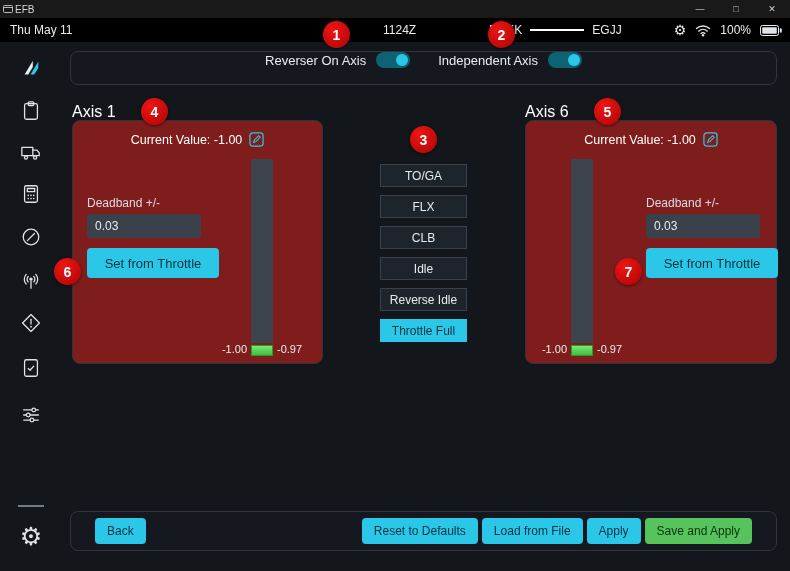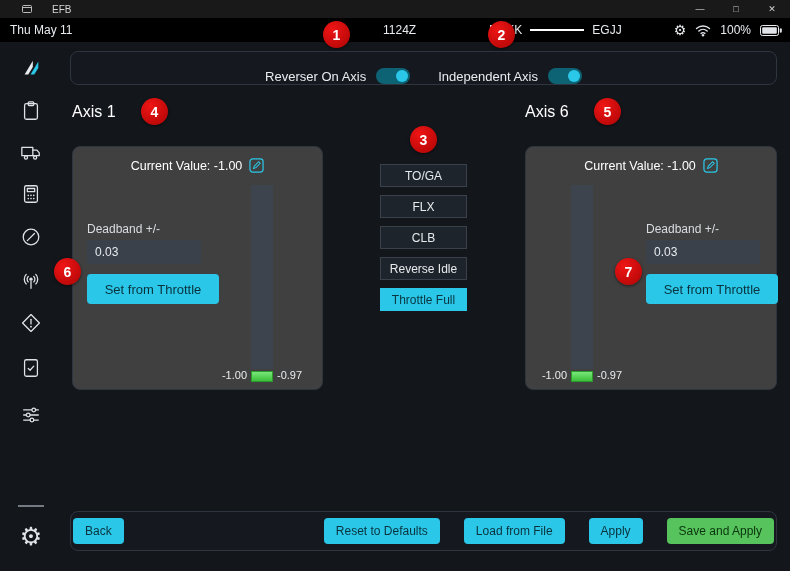--- a/index.html
+++ b/index.html
@@ -5,62 +5,62 @@
   *{margin:0;padding:0;box-sizing:border-box}
   body{background:#000;font-family:"Liberation Sans",sans-serif}
   .screen{position:relative;width:790px;height:571px;background:#13161b;overflow:hidden;color:#e9ecef;cursor:default}
   svg{display:block}
   .ic{stroke:#dfe3e7;stroke-width:1.4;fill:none;stroke-linecap:round;stroke-linejoin:round}
   .f{fill:#dfe3e7;stroke:none}
   .k{fill:#13161b;stroke:#dfe3e7;stroke-width:1.4}
 
   
   .titlebar{position:absolute;left:0;top:0;width:790px;height:18px;background:#191919;display:flex;align-items:center;font-size:10px;color:#d5d5d5}
-  .tb-app{display:flex;align-items:center;gap:20px;margin-left:22px}
+  .tb-app{display:flex;align-items:center;gap:2px;margin-left:3px}
   .win-controls{margin-left:auto;display:flex;height:100%}
   .win-btn{width:36px;display:flex;align-items:center;justify-content:center;font-size:9px;color:#cfcfcf}
 
   
   .statusbar{position:absolute;left:0;top:18px;width:790px;height:24px;background:#000000;font-size:12px}
   .sb{position:absolute;top:0;height:24px;display:flex;align-items:center;gap:8px}
   .route-line{width:54px;height:2px;background:#fff}
   .gear-glyph{font-size:14px;line-height:1;color:#e9ecef}
 
   
   .sidebar{position:absolute;left:0;top:42px;width:62px;height:529px}
   .sidebar-icon{position:absolute;left:0;width:62px;display:flex;justify-content:center}
   .side-divider{position:absolute;left:18px;top:463px;width:26px;height:2px;background:#737a82}
   .gear-big{font-size:25px;line-height:1;color:#dfe3e7}
 
   
   .bar-panel{position:absolute;border:1px solid #2e353e;border-radius:8px;background:#15191f}
-  .toggle-panel{left:70px;top:51px;width:707px;height:34px;display:flex;align-items:flex-end;justify-content:center;gap:28px;font-size:13px}
+  .toggle-panel{left:70px;top:51px;width:707px;height:34px;display:flex;align-items:flex-start;justify-content:center;gap:28px;font-size:13px}
   .toggle-wrap{display:flex;align-items:center;gap:10px}
   .toggle{width:34px;height:16px;border-radius:9px;background:#0d6274;position:relative;cursor:pointer;display:inline-block}
   .toggle::after{content:"";position:absolute;right:2px;top:2px;width:12px;height:12px;border-radius:50%;background:#2bc7e8}
 
   
   .axis-title{position:absolute;top:103px;font-size:16px;text-align:left;color:#fff}
-  .axis-panel{position:absolute;top:146px;height:244px;border:1px solid #2e353e;border-radius:8px;background:#404040}
+  .axis-panel{position:absolute;top:120px;height:244px;border:1px solid #2e353e;border-radius:8px;background:#7f1d1d}
   .cur-row{position:absolute;top:11px;left:0;width:100%;display:flex;align-items:center;justify-content:center;gap:7px;font-size:12.5px;color:#fff}
   .bar-track{position:absolute;width:22px;height:184px;top:38px;background:#3e444d}
   .bar-ind{position:absolute;width:22px;height:11px;top:224px;background:linear-gradient(180deg,#79e879,#3cbf3c);border:1px solid #2d9a2d}
   .bar-lab{position:absolute;top:222px;font-size:11px;color:#e9ecef}
   .db-label{position:absolute;top:75px;font-size:12px;color:#d9dde2}
   .db-input{position:absolute;top:93px;width:114px;height:24px;background:#3a414b;border:none;border-radius:3px;color:#e9ecef;font-size:12px;padding:0 8px;font-family:inherit}
   .btn{display:flex;align-items:center;justify-content:center;background:#2bc7e8;color:#09323d;border:none;border-radius:4px;font-size:12px;font-family:inherit;cursor:pointer}
   .set-btn{position:absolute;top:127px;width:132px;height:30px;font-size:13px}
 
   
   .detents{position:absolute;left:380px;top:164px;width:87px}
   .detent{width:87px;height:23px;margin-bottom:8px;background:#1d242b;border:1px solid #3a414b;color:#e8ebee;font-size:12px;display:flex;align-items:center;justify-content:center;cursor:pointer}
   .detent.selected{background:#2bc7e8;border-color:#2bc7e8;color:#093540}
 
   
-  .footer{left:70px;top:511px;width:707px;height:40px;display:flex;align-items:center;padding:0 2px;gap:24px}
+  .footer{left:70px;top:511px;width:707px;height:40px;display:flex;align-items:center;padding:0 24px;gap:4px}
   .footer .btn{height:26px;padding:0 12px}
   .spacer{flex:1}
   .btn.green{background:#57c35c;color:#0a340d}
 
   
   .ann{position:absolute;width:27px;height:27px;border-radius:50%;background:radial-gradient(circle at 35% 30%,#ef1515,#ad0404);color:#fff;font-size:14px;font-weight:bold;display:flex;align-items:center;justify-content:center;z-index:20;box-shadow:0 1px 3px rgba(0,0,0,.55)}
 </style>
 </head>
 <body>
 
@@ -204,20 +204,21 @@
     <div class="bar-track" style="left:178px"></div>
     <div class="bar-ind" style="left:178px"></div>
     <div class="bar-lab" style="left:138px;width:36px;text-align:right">-1.00</div>
     <div class="bar-lab" style="left:204px">-0.97</div>
   </div>
 
   <div class="detents">
     <div class="detent">TO/GA</div>
     <div class="detent">FLX</div>
     <div class="detent">CLB</div>
+    <div class="detent">Idle</div>
     <div class="detent">Reverse Idle</div>
     <div class="detent selected">Throttle Full</div>
   </div>
 
   <div class="axis-panel" style="left:525px;width:252px">
     <div class="cur-row">
       <span>Current Value: -1.00</span>
       <svg width="15" height="15" viewBox="0 0 16 16">
           <rect x="1" y="1" width="14" height="14" rx="3" fill="none" stroke="#2bc7e8" stroke-width="1.3"></rect>
           <path d="M4.8 11.2 l0.9 -2.6 4.6 -4.6 1.7 1.7 -4.6 4.6 Z" fill="none" stroke="#2bc7e8" stroke-width="1.1"></path>

